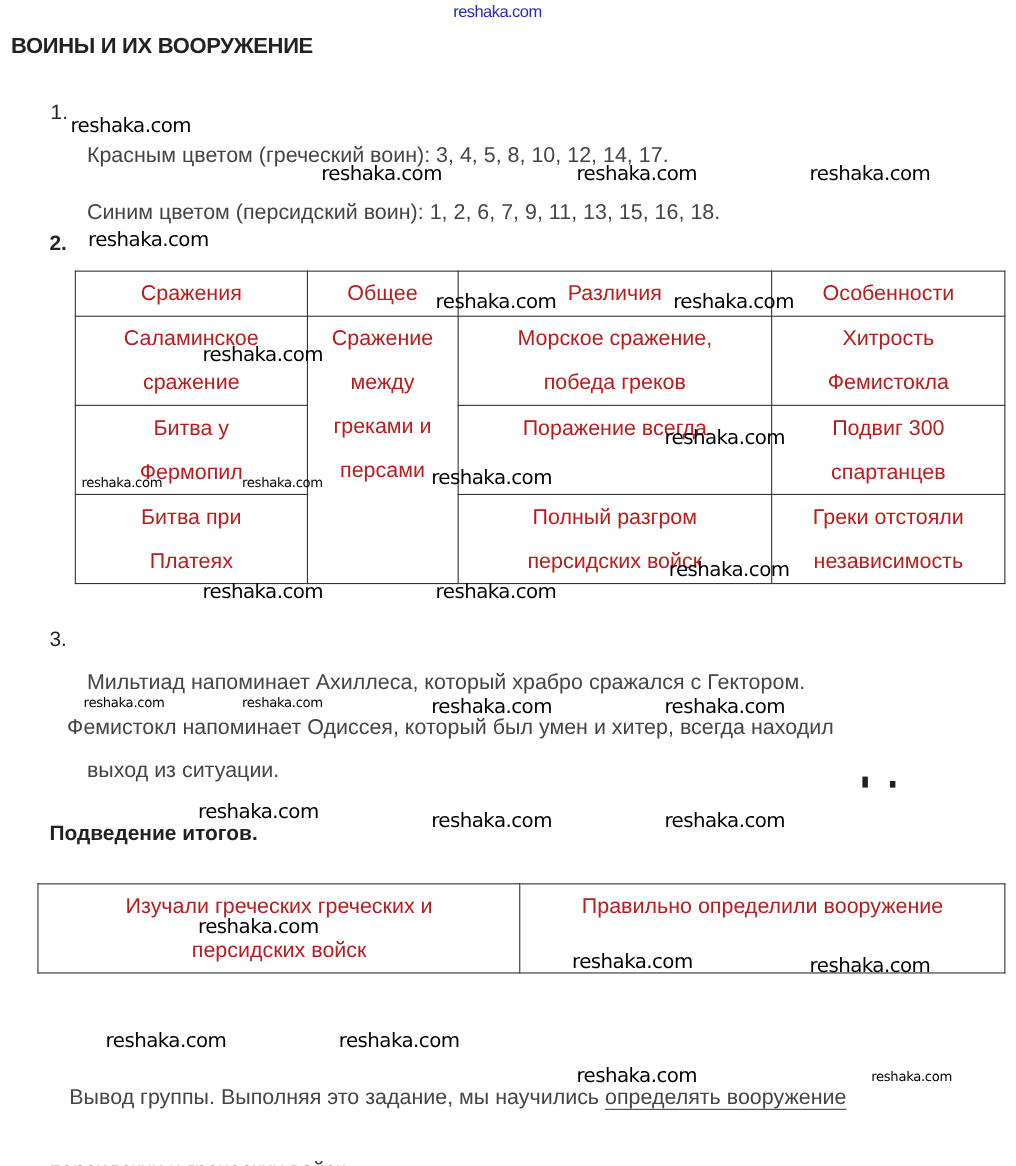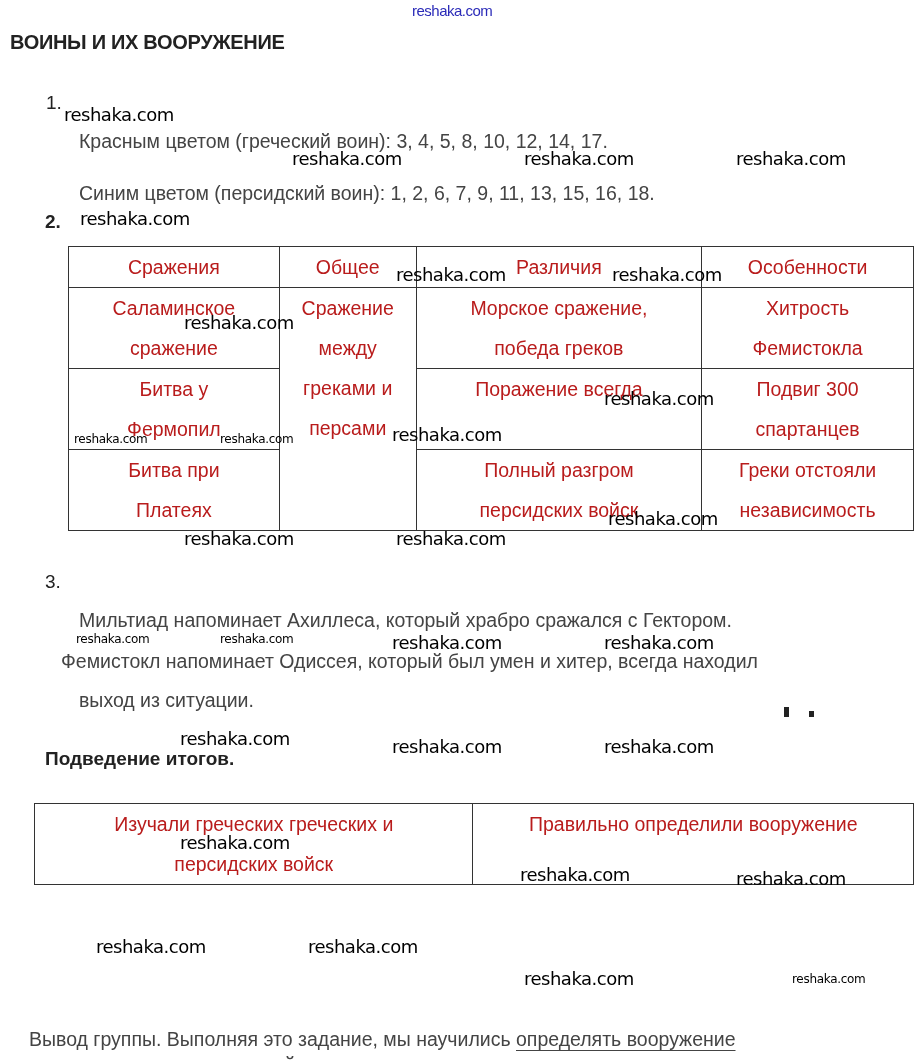--- a/index.html
+++ b/index.html
@@ -112,21 +112,21 @@
           <div>Изучали греческих греческих и</div>
           <div>персидских войск</div>
         </td>
     <td>
           <div>Правильно определили вооружение</div>
         </td>
   </tr>
 </tbody>
   </table>
 
-<div class="abs txt" style="left:29px;top:987px;margin-top:41px;"><span>Вывод группы. Выполняя это задание, мы научились </span><span class="u">определять вооружение</span></div>
+<div class="abs txt" style="left:63px;top:987px;"><span>Вывод группы. Выполняя это задание, мы научились </span><span class="u">определять вооружение</span></div>
 <div class="abs txt" style="left:45px;top:1053px;"><span class="u">персидских и греческих войск</span><span>.</span></div>
 
 <div class="abs wm" style="left:64px;top:104px;">reshaka.com</div>
 <div class="abs wm" style="left:292px;top:148px;">reshaka.com</div>
 <div class="abs wm" style="left:524px;top:148px;">reshaka.com</div>
 <div class="abs wm" style="left:736px;top:148px;">reshaka.com</div>
 <div class="abs wm" style="left:80px;top:208px;">reshaka.com</div>
 <div class="abs wm" style="left:396px;top:264px;">reshaka.com</div>
 <div class="abs wm" style="left:612px;top:264px;">reshaka.com</div>
 <div class="abs wm" style="left:184px;top:312px;">reshaka.com</div>

